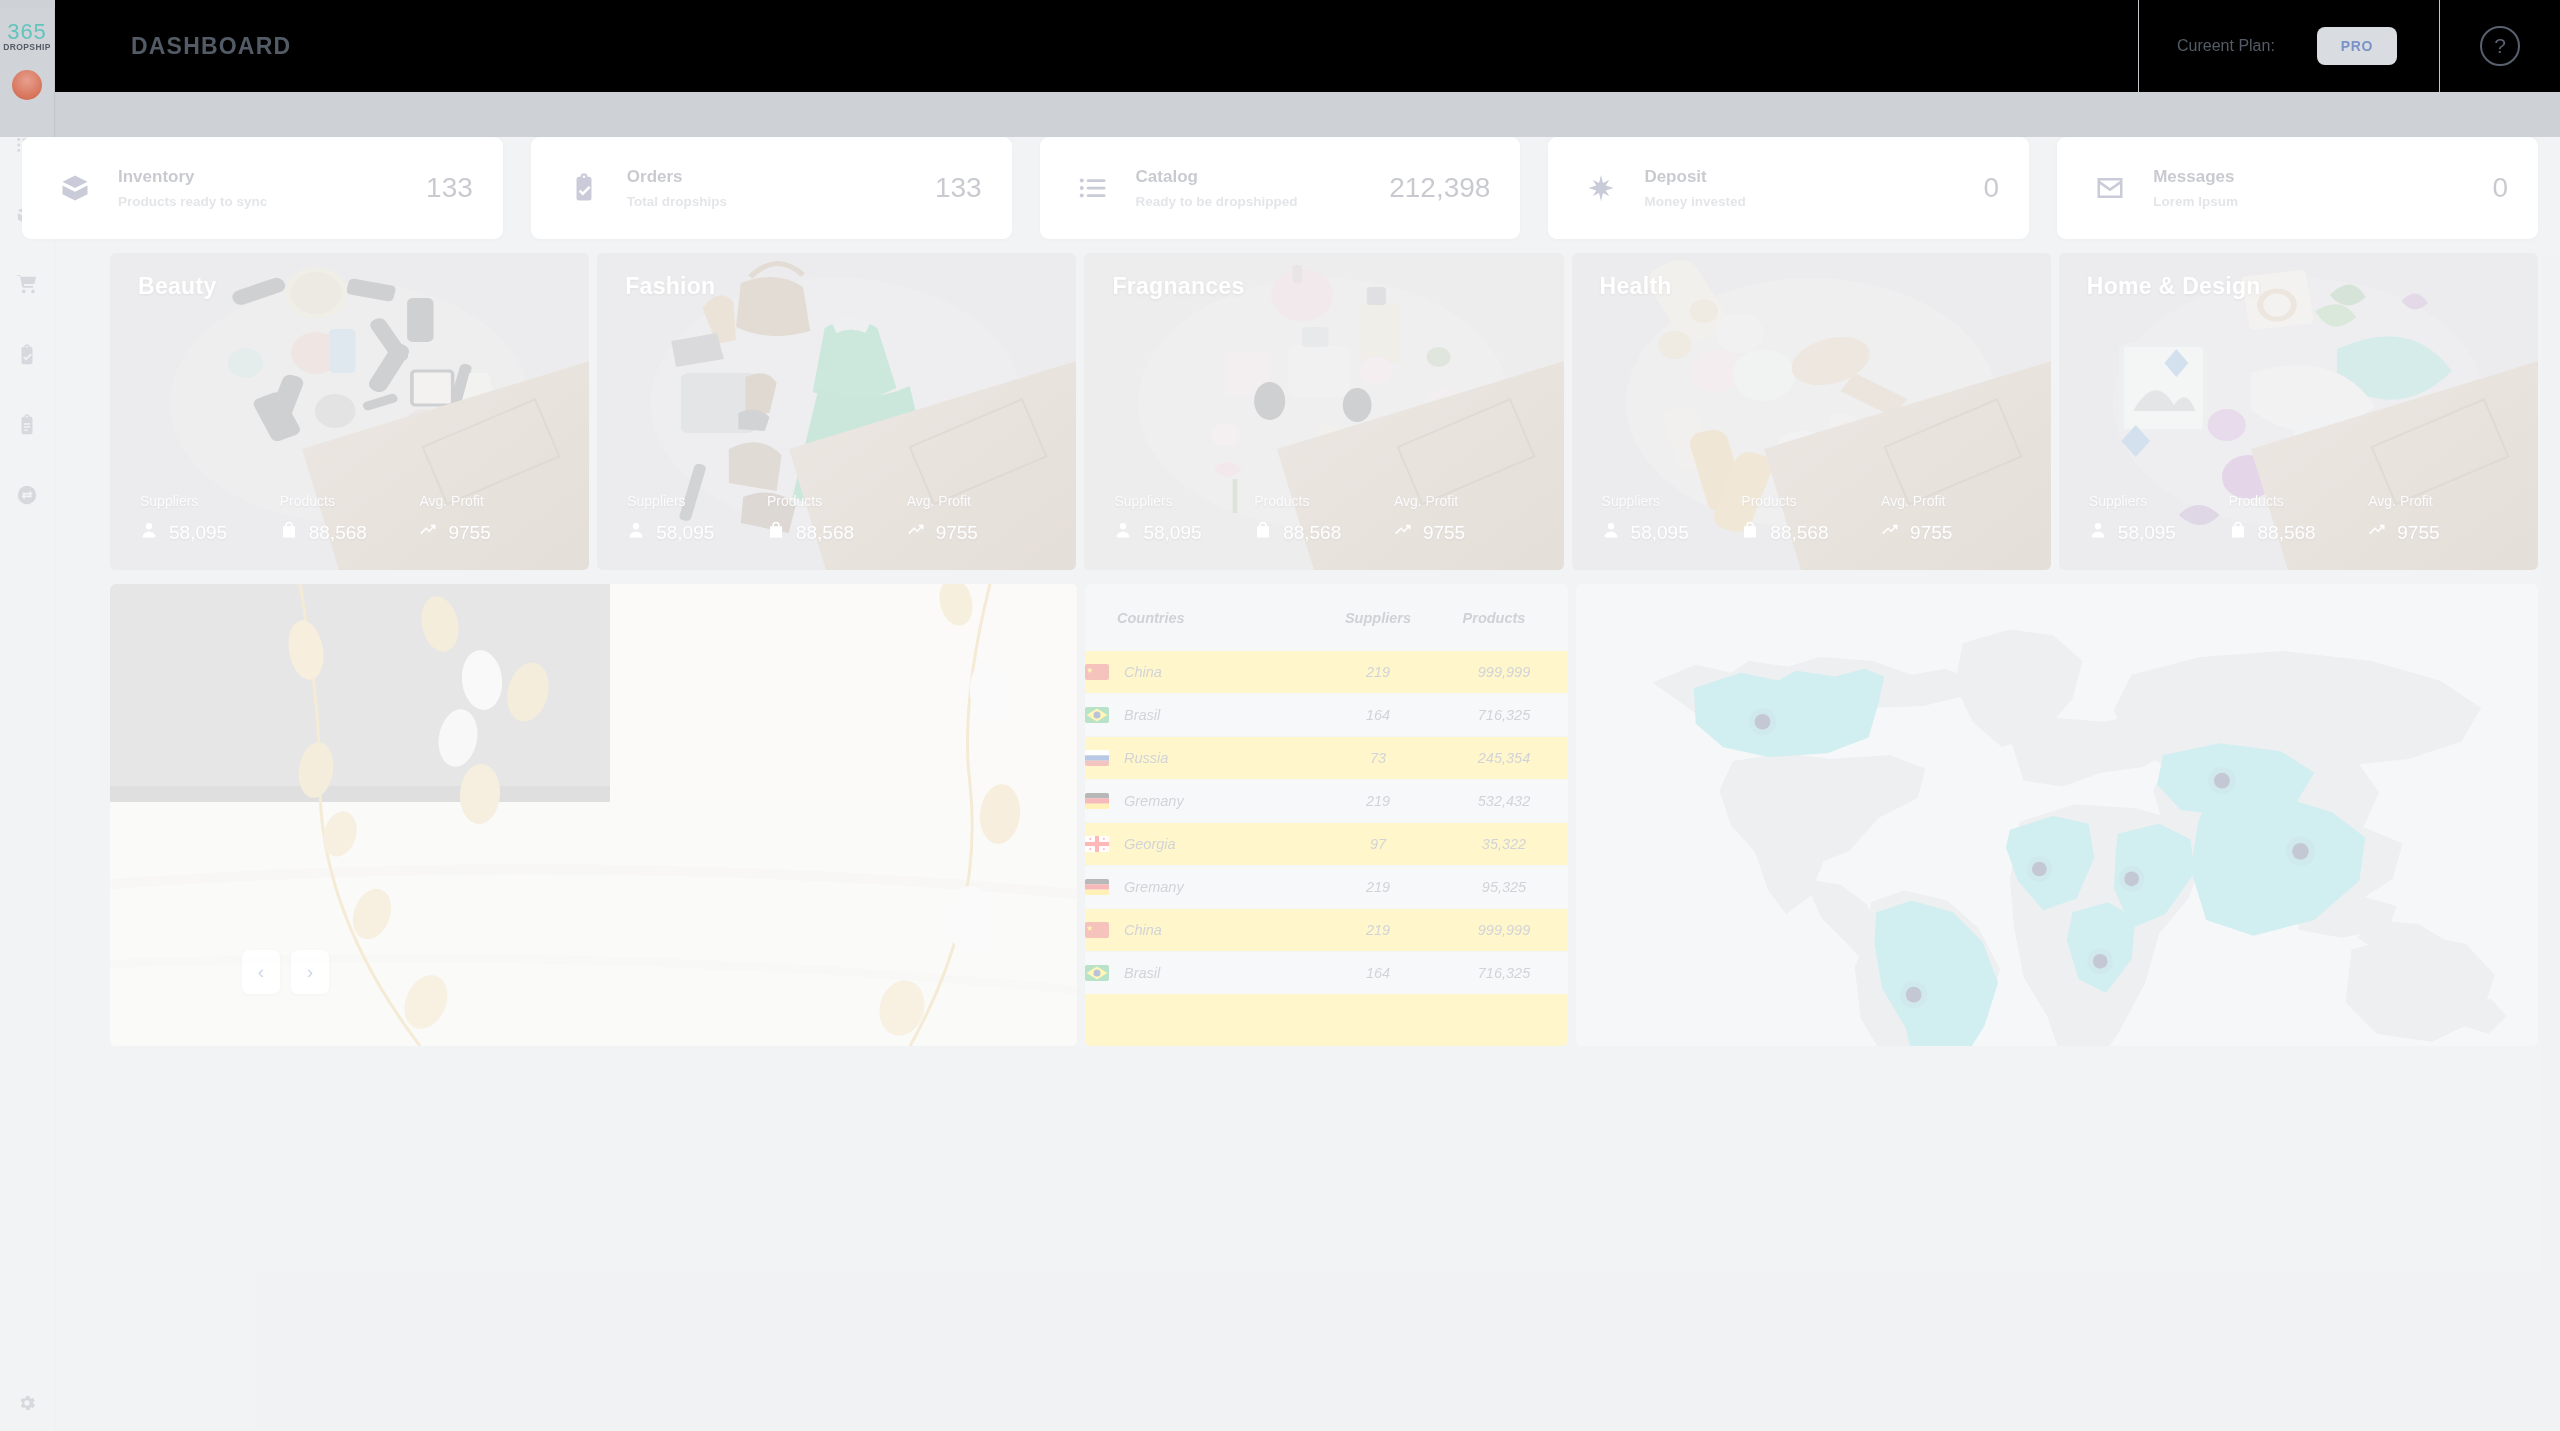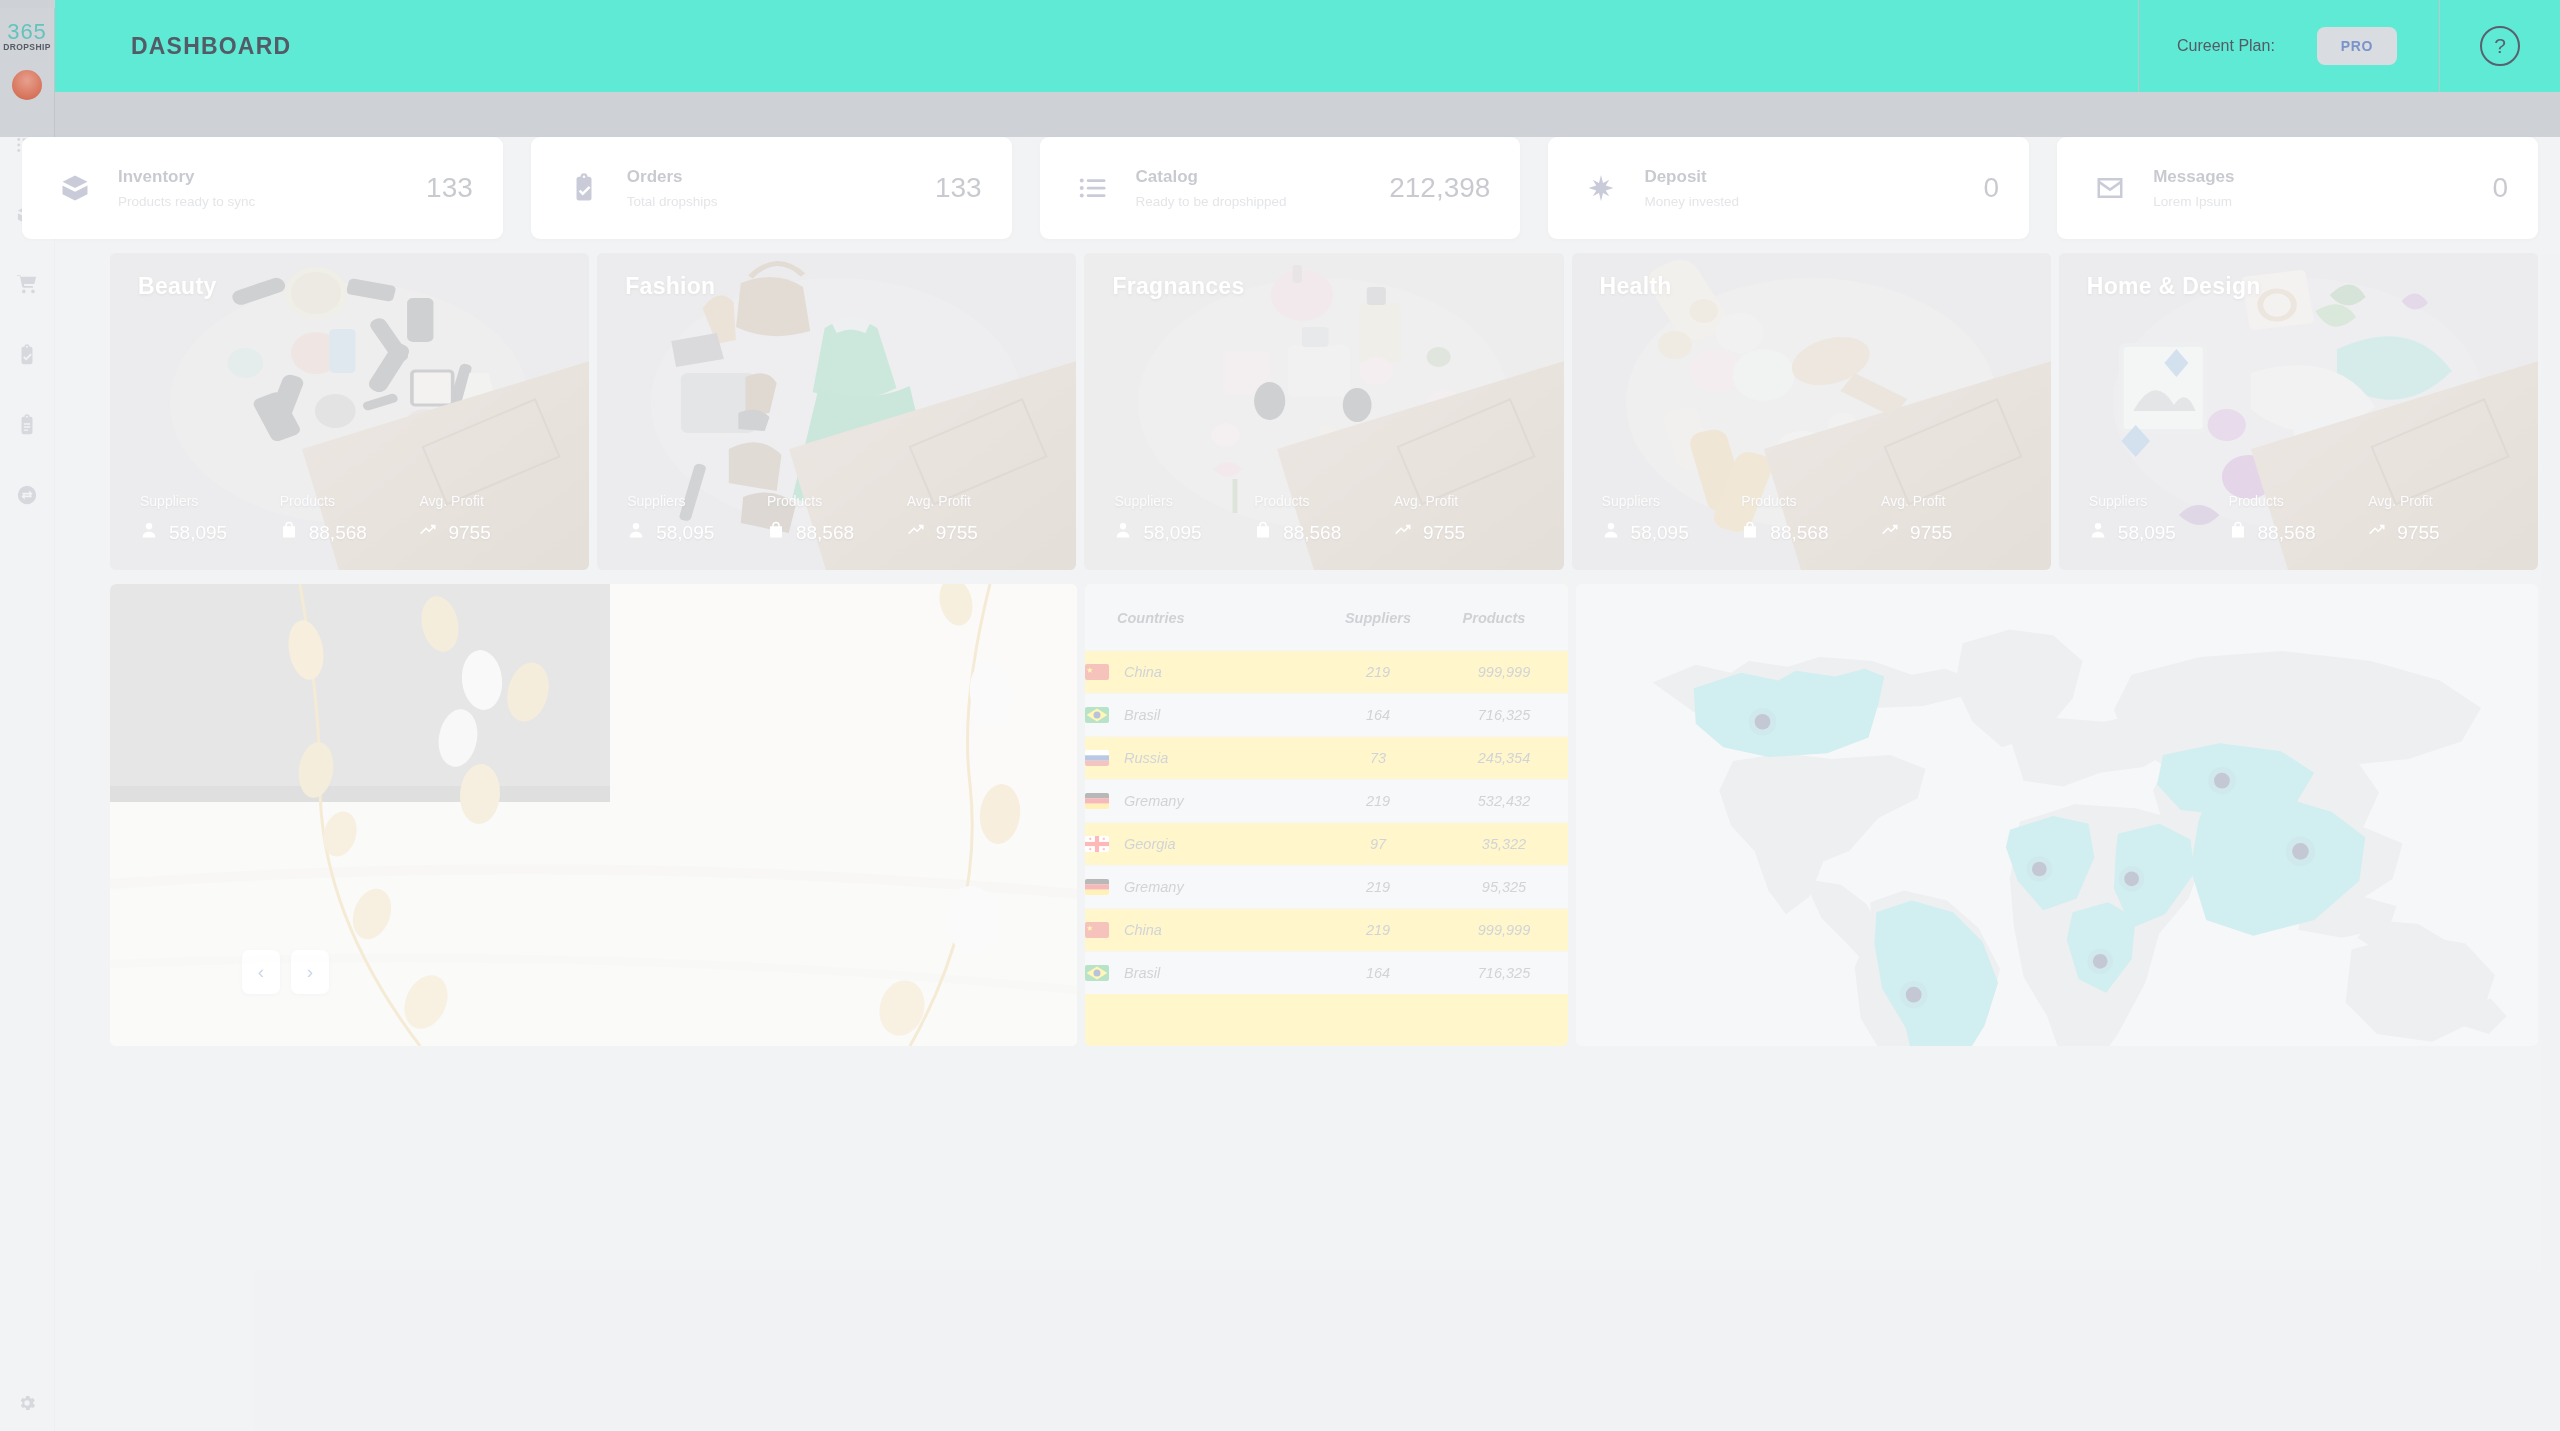--- a/index.html
+++ b/index.html
@@ -33,21 +33,21 @@
   }
   .nav-list { margin-top: 34px; display: flex; flex-direction: column; gap: 44px; align-items: center; }
   .nav-icon { width: 26px; height: 26px; display: flex; align-items: center; justify-content: center; color: #6e7586; }
   .nav-icon svg { width: 22px; height: 22px; fill: #6e7586; }
   .side-bottom { margin-top: auto; margin-bottom: 22px; }
   .side-bottom svg { width: 20px; height: 20px; fill: #6e7586; }
 
   
   .topbar {
     position: absolute; left: 55px; top: 0; right: 0; height: 92px;
-    background: #5eead4; display: flex; align-items: center;
+    background: #000000; display: flex; align-items: center;
   }
   .page-title {
     margin-left: 76px; font-size: 23px; font-weight: 700;
     color: #535b66; letter-spacing: 1.2px;
   }
   .topbar-right {
     margin-left: auto; display: flex; align-items: center; height: 92px;
   }
   .plan-box {
     display: flex; align-items: center; gap: 42px; height: 92px;
@@ -78,21 +78,21 @@
   .stats-row { display: flex; gap: 28px; padding: 0 22px; }
   .stat-card {
     flex: 1; height: 102px; background: #ffffff; border-radius: 9px;
     display: flex; align-items: center; padding: 0 30px;
     box-shadow: 0 1px 3px rgba(70,80,95,.10);
   }
   .stat-icon { width: 46px; display: flex; align-items: center; justify-content: center; }
   .stat-icon svg { width: 30px; height: 30px; fill: #3f4a73; }
   .stat-texts { margin-left: 20px; display: flex; flex-direction: column; gap: 7px; }
   .stat-name { font-size: 17px; font-weight: 700; color: #3b4358; }
-  .stat-sub { font-size: 13.5px; color: #9aa0ac; font-weight: 400; }
+  .stat-sub { font-size: 13.5px; color: #9aa0ac; font-weight: 700; }
   .stat-value { margin-left: auto; font-size: 28px; color: #3b4358; font-weight: 400; }
 
   
   .cats-row { display: flex; gap: 8px; padding: 14px 22px 0 110px; }
   .cat-card {
     position: relative; flex: 1; height: 317px; border-radius: 6px; overflow: hidden;
     background: #c8cace;
   }
   .cat-card .photo { position: absolute; inset: 0; }
   .cat-card .tint { position: absolute; inset: 0; background: rgba(150,153,162,.28); }

